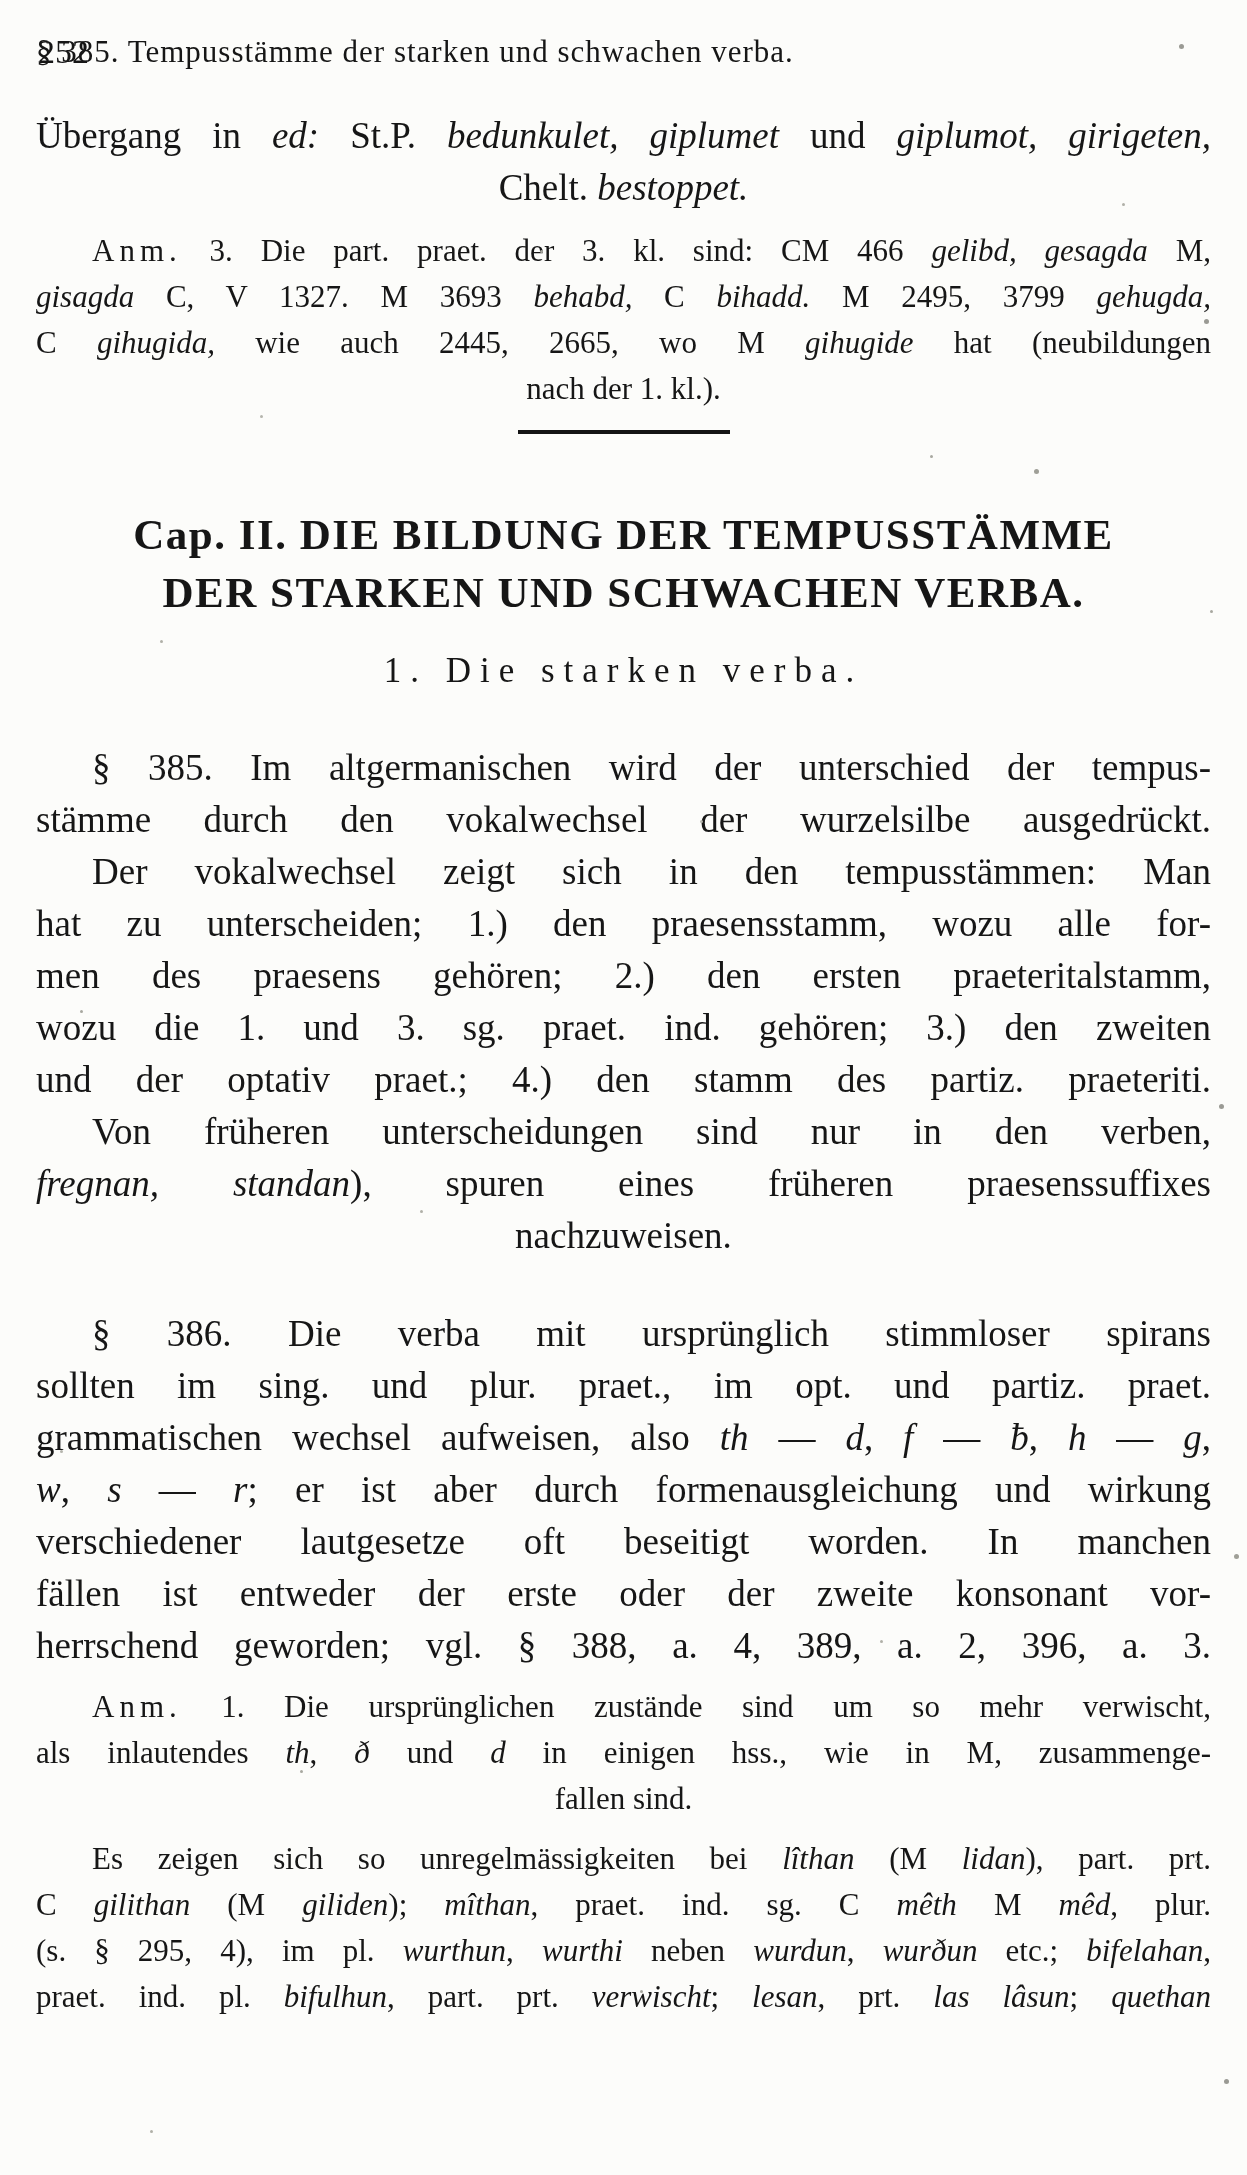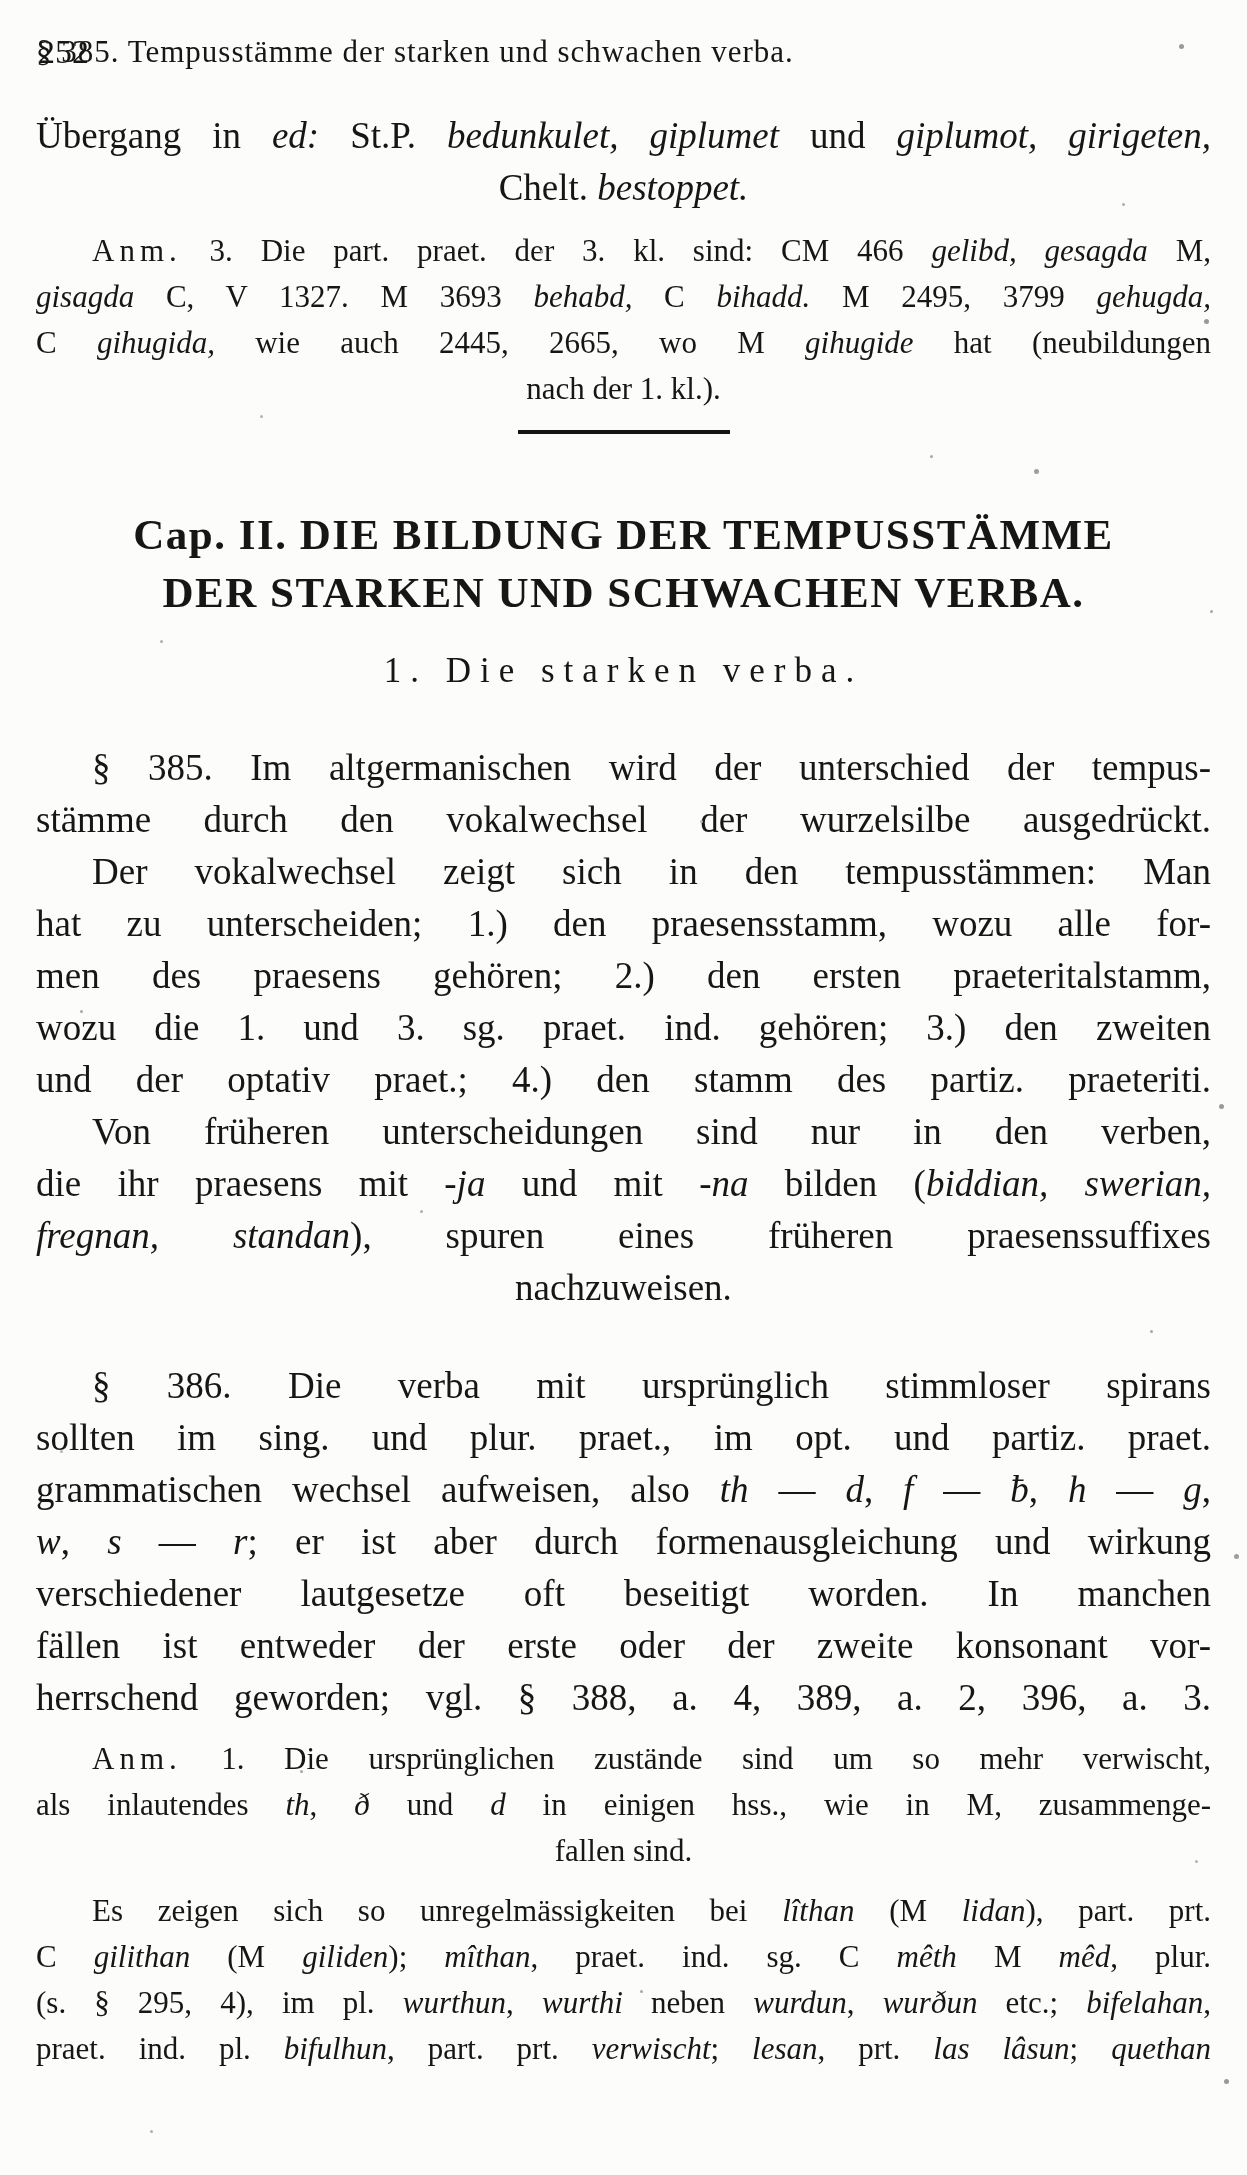--- a/index.html
+++ b/index.html
@@ -82,21 +82,20 @@
       </div>
       <div class="para normal b6">
         <div class="ln ind jst"><span>Der vokalwechsel zeigt sich in den tempusstämmen: Man</span></div>
         <div class="ln jst"><span>hat zu unterscheiden; 1.) den praesensstamm, wozu alle for-</span></div>
         <div class="ln jst"><span>men des praesens gehören; 2.) den ersten praeteritalstamm,</span></div>
         <div class="ln jst"><span>wozu die 1. und 3. sg. praet. ind. gehören; 3.) den zweiten</span></div>
         <div class="ln jst"><span>und der optativ praet.; 4.) den stamm des partiz. praeteriti.</span></div>
       </div>
       <div class="para normal b7">
         <div class="ln ind jst"><span>Von früheren unterscheidungen sind nur in den verben,</span></div>
-        <div class="ln jst"><span>die ihr praesens mit </span><i>-ja</i><span> und mit </span><i>-na</i><span> bilden (</span><i>biddian,</i><span> </span><i>swerian,</i></div>
         <div class="ln jst"><i>fregnan,</i><span> </span><i>standan</i><span>), spuren eines früheren praesenssuffixes</span></div>
         <div class="ln"><span>nachzuweisen.</span></div>
       </div>
       <div class="para normal b8">
         <div class="ln ind jst"><span>§ 386. Die verba mit ursprünglich stimmloser spirans</span></div>
         <div class="ln jst"><span>sollten im sing. und plur. praet., im opt. und partiz. praet.</span></div>
         <div class="ln jst"><span>grammatischen wechsel aufweisen, also </span><i>th</i><span> — </span><i>d</i><span>, </span><i>f</i><span> — </span><i>ƀ</i><span>, </span><i>h</i><span> — </span><i>g</i><span>,</span></div>
         <div class="ln jst"><i>w</i><span>, </span><i>s</i><span> — </span><i>r</i><span>; er ist aber durch formenausgleichung und wirkung</span></div>
         <div class="ln jst"><span>verschiedener lautgesetze oft beseitigt worden. In manchen</span></div>
         <div class="ln jst"><span>fällen ist entweder der erste oder der zweite konsonant vor-</span></div>

